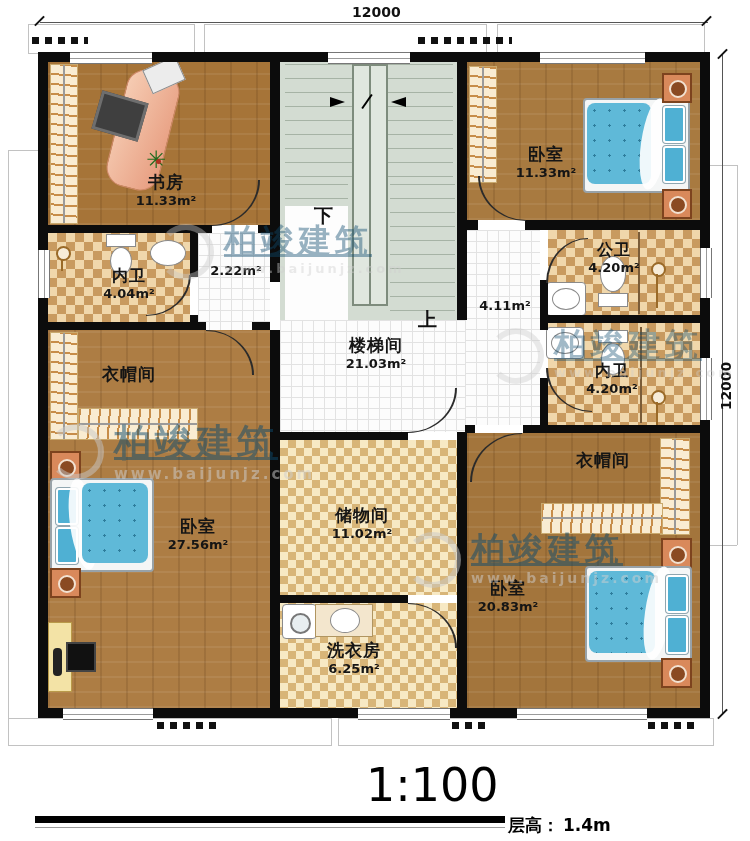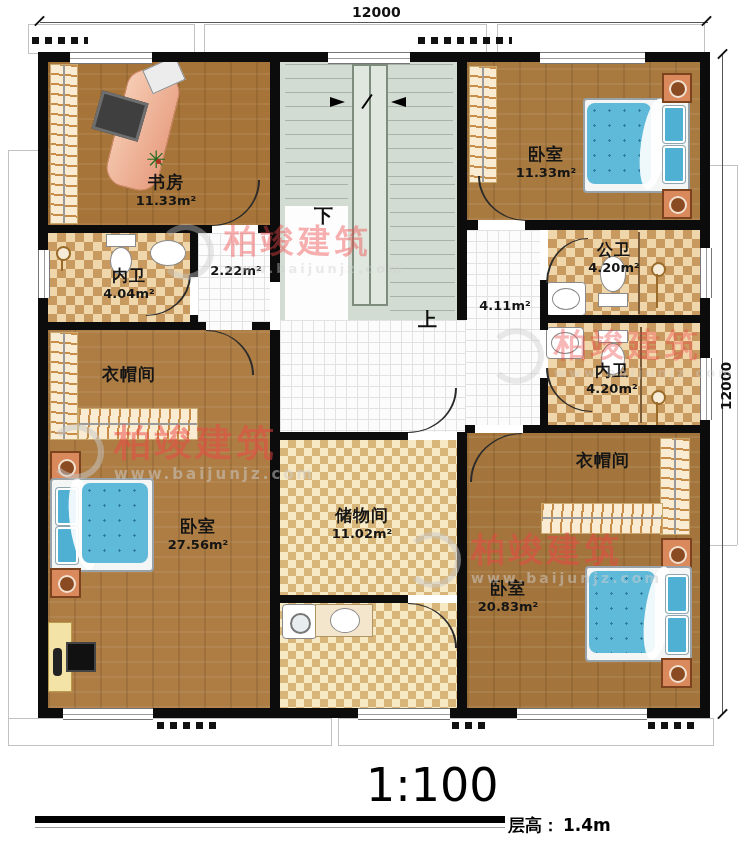--- a/index.html
+++ b/index.html
@@ -70,21 +70,21 @@
   .dots{position:absolute;z-index:4;height:7px;background-image:repeating-linear-gradient(90deg,#111 0 7px,transparent 7px 13px);}
   .eave{position:absolute;z-index:1;background:#fff;border:1px solid #c2c2c2;}
   .oline{position:absolute;z-index:1;background:#c2c2c2;}
   .dimline{position:absolute;z-index:2;background:#555;}
   .tick{position:absolute;z-index:3;width:13px;height:2px;background:#111;transform:rotate(-45deg);}
   .dimtext{position:absolute;z-index:3;font-size:14px;font-weight:700;color:#111;}
   .tri{position:absolute;z-index:9;width:0;height:0;}
   
   .wm{position:absolute;z-index:30;display:flex;align-items:flex-start;pointer-events:none;}
   .wm .logo{width:44px;height:44px;border:6px solid #c9c9c9;border-radius:50%;border-left-color:transparent;margin-right:10px;}
-  .wm .wtxt{display:block;font-size:37px;font-weight:900;color:#ef4444;letter-spacing:4px;line-height:1;}
+  .wm .wtxt{display:block;font-size:37px;font-weight:900;color:#0c4a6e;letter-spacing:4px;line-height:1;text-decoration:underline;}
   .wm .wurl{display:block;font-size:15px;font-weight:700;color:#cfcfcf;letter-spacing:3px;margin-top:4px;}
   
   #titleblock{position:absolute;left:0;top:756px;width:750px;height:85px;z-index:40;background:#fff;}
   .bigtitle{position:absolute;left:30px;top:-4px;font-size:54px;font-weight:900;color:#000;letter-spacing:2px;}
   .scale{position:absolute;left:366px;top:2px;font-size:46px;font-weight:400;color:#000;}
   .uline-thick{position:absolute;left:35px;top:60px;width:470px;height:7px;background:#000;}
   .uline-thin{position:absolute;left:35px;top:71px;width:470px;height:1px;background:#9a9a9a;}
   .tb-right{position:absolute;left:508px;font-size:17px;font-weight:600;color:#000;white-space:nowrap;}
   .tb-right .lb{margin-right:4px;}
 </style>
@@ -300,33 +300,41 @@
     <span class="nm" style="font-size:16px;">公卫</span>
     <span class="area">4.20m²</span>
   </div>
   <div class="rlabel" style="left:470px;top:298px;width:70px;">
     <span class="area">4.11m²</span>
   </div>
   <div class="rlabel" style="left:576px;top:361px;width:72px;">
     <span class="nm" style="font-size:16px;">内卫</span>
     <span class="area">4.20m²</span>
   </div>
+  <div class="rlabel" style="left:330px;top:335px;width:92px;">
+    <span class="nm">楼梯间</span>
+    <span class="area">21.03m²</span>
+  </div>
   <div class="rlabel" style="left:92px;top:364px;width:74px;">
     <span class="nm">衣帽间</span>
   </div>
   <div class="rlabel" style="left:566px;top:450px;width:74px;">
     <span class="nm">衣帽间</span>
   </div>
   <div class="rlabel" style="left:158px;top:516px;width:80px;">
     <span class="nm">卧室</span>
     <span class="area">27.56m²</span>
   </div>
   <div class="rlabel" style="left:322px;top:505px;width:80px;">
     <span class="nm">储物间</span>
     <span class="area">11.02m²</span>
+  </div>
+  <div class="rlabel" style="left:314px;top:640px;width:80px;">
+    <span class="nm">洗衣房</span>
+    <span class="area">6.25m²</span>
   </div>
   <div class="rlabel" style="left:468px;top:578px;width:80px;">
     <span class="nm">卧室</span>
     <span class="area">20.83m²</span>
   </div>
 
   <div class="wm" style="left:48px;top:424px;opacity:.5;">
     <div class="logo"></div>
     <div>
       <span class="wtxt">柏竣建筑</span>

